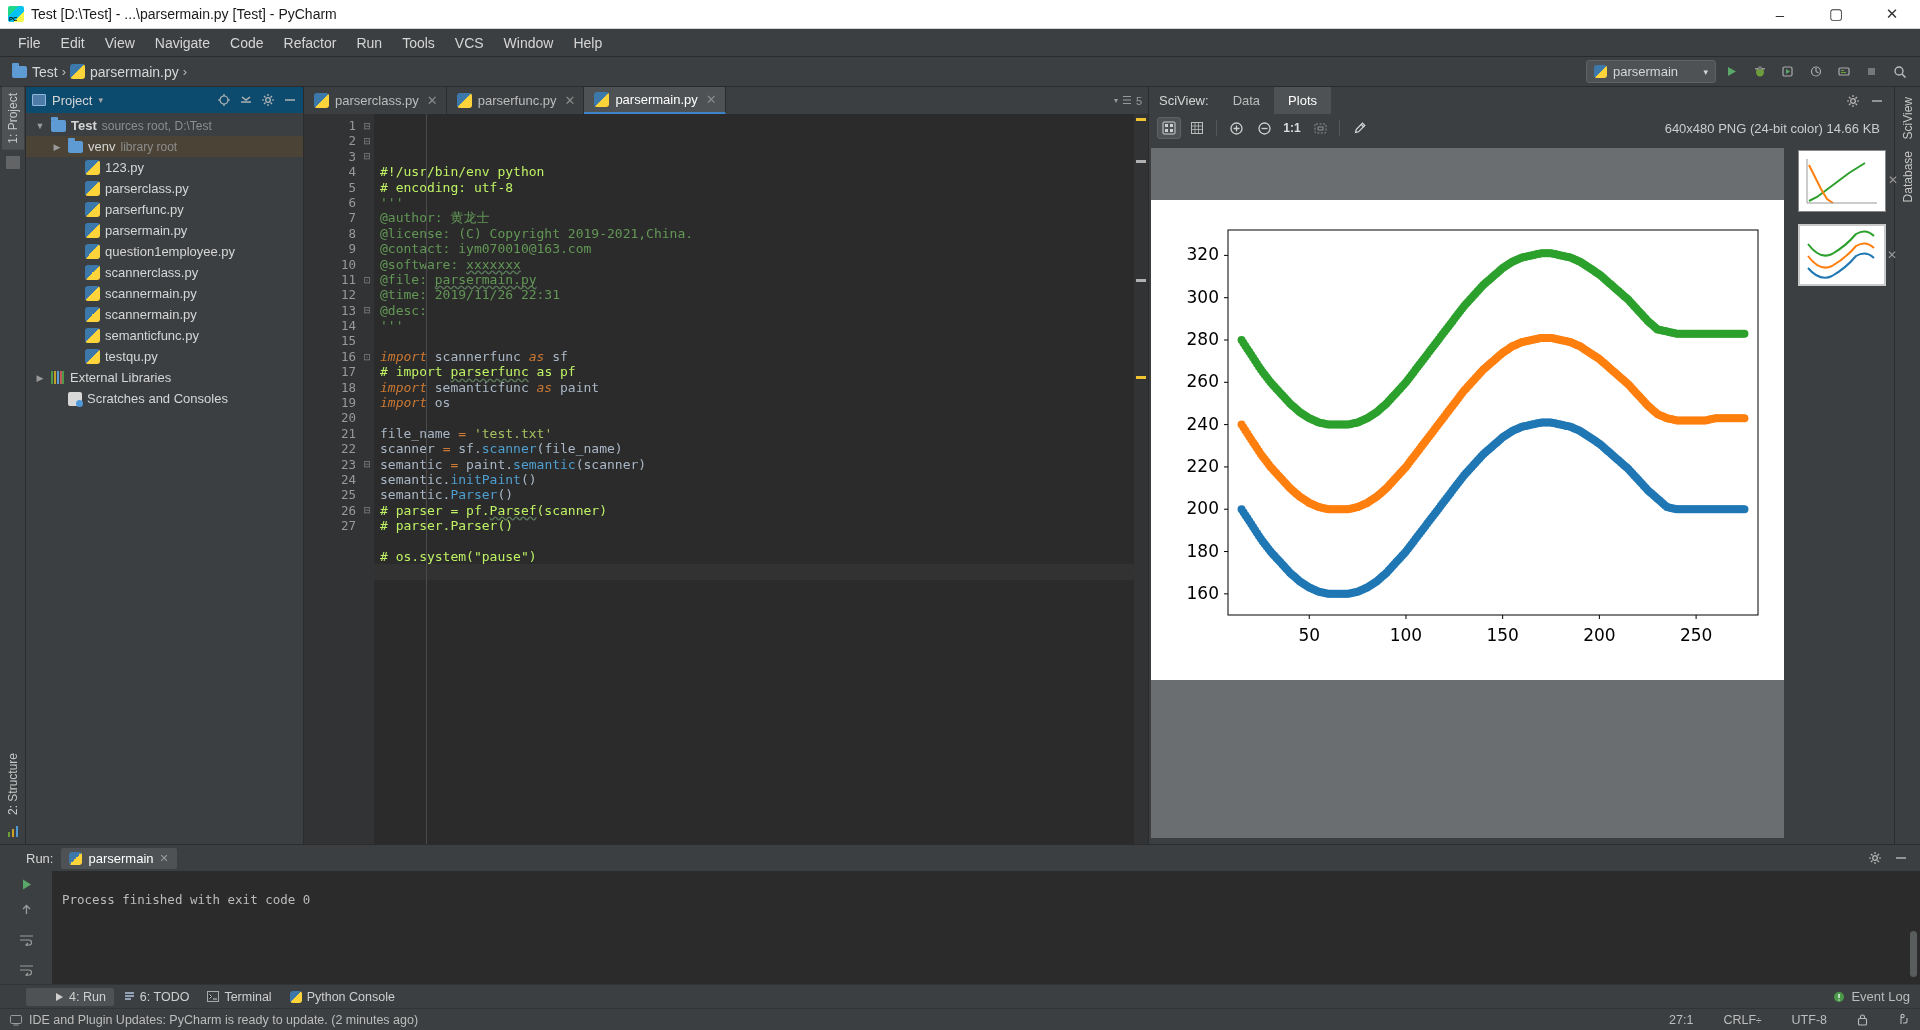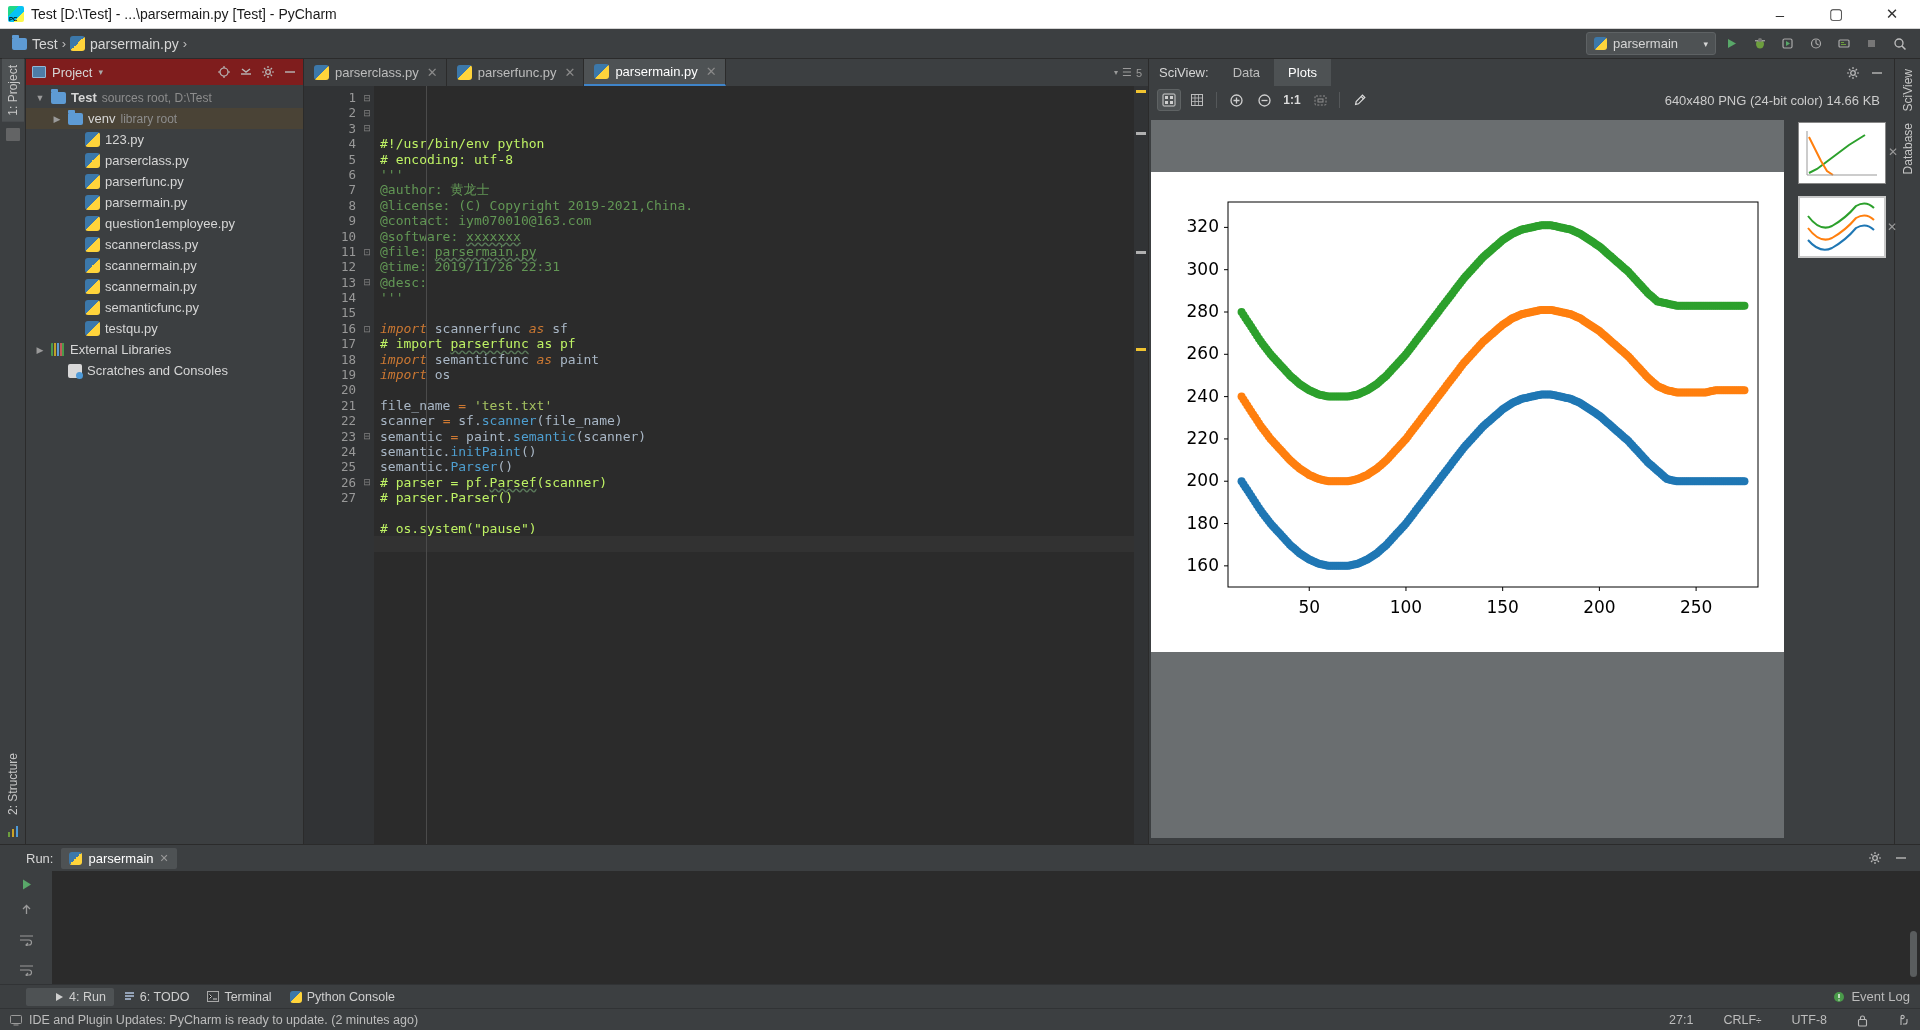--- a/index.html
+++ b/index.html
@@ -76,21 +76,21 @@
   }
   .vtab {
     writing-mode: vertical-rl; transform: rotate(180deg);
     font-size: 12px; color: #c8c8c8; padding: 6px 4px; white-space: nowrap;
   }
   .vtab.sel { background: #4e5254; }
   .leftstrip .bottomtabs { position: absolute; bottom: 6px; left: 0; width: 26px;
     display: flex; flex-direction: column; align-items: center; gap: 4px; }
 
   
-  .projpanel { width: 278px; background: #7f1d1d; flex: none; display: flex; flex-direction: column; border-right: 1px solid #2b2b2b;}
+  .projpanel { width: 278px; background: #0c4a6e; flex: none; display: flex; flex-direction: column; border-right: 1px solid #2b2b2b;}
   .proj-header { height: 26px; display: flex; align-items: center; padding: 0 6px; gap: 6px; flex: none;}
   .proj-header .label { font-size: 13px; color: #d6d6d6; }
   .proj-header .hicons { margin-left: auto; display: flex; gap: 8px; align-items: center; }
   .tree { flex: 1; background: #3c3f41; padding-top: 2px; overflow: hidden; font-size: 13px; }
   .trow { height: 21px; display: flex; align-items: center; gap: 5px; padding-right: 4px; color: #d6d6d6; white-space: nowrap;}
   .trow.sel { background: #4a4336; }
   .trow .arrow { width: 12px; text-align: center; font-size: 9px; color: #9a9a9a; flex: none;}
   .trow .muted { color: #8d8d8d; font-size: 12px; }
   .trow .bold { font-weight: bold; }
   .ico-lib { width:14px;height:13px;display:inline-block;
@@ -187,39 +187,52 @@
   
   .toolstrip {
     height: 24px; background:#3c3f41; display:flex; align-items:center; gap:2px;
     padding-left:26px; flex:none; border-top:1px solid #313335;
   }
   .tsbtn { display:flex;align-items:center;gap:5px;padding:2px 8px;font-size:12.5px;color:#cfcfcf;border-radius:2px;}
   .tsbtn.sel { background:#4e5254;padding-left:28px; }
   .toolstrip .right { margin-left:auto; display:flex;align-items:center;gap:6px;padding-right:10px;}
   .statusbar { height:22px; background:#3c3f41; display:flex;align-items:center;gap:7px;padding:0 10px;flex:none;
     font-size:12.5px;color:#bdbdbd;border-top:1px solid #313335;}
-  .statusbar .right { margin-left:auto; display:flex;align-items:flex-end;gap:30px;}
+  .statusbar .right { margin-left:auto; display:flex;align-items:center;gap:30px;}
 
   svg { display:block; }
 </style>
 </head>
 <body>
 
 <div class="app">
 
   <div class="titlebar">
     <div class="pc-logo"></div>
     <div class="title-text">Test [D:\Test] - ...\parsermain.py [Test] - PyCharm</div>
     <div class="winbtns">
       <div class="winbtn">–</div>
       <div class="winbtn">▢</div>
       <div class="winbtn close">✕</div>
     </div>
   </div>
 
+  <div class="menubar" id="menubar">
+      <div class="menu-item">File</div>
+      <div class="menu-item">Edit</div>
+      <div class="menu-item">View</div>
+      <div class="menu-item">Navigate</div>
+      <div class="menu-item">Code</div>
+      <div class="menu-item">Refactor</div>
+      <div class="menu-item">Run</div>
+      <div class="menu-item">Tools</div>
+      <div class="menu-item">VCS</div>
+      <div class="menu-item">Window</div>
+      <div class="menu-item">Help</div>
+    </div>
 
   <div class="navbar">
     <div class="crumb">
       <span class="ico-folder"></span>
       <span>Test</span>
     </div>
     <span class="sep">›</span>
     <div class="crumb">
       <span class="ico-py"></span>
       <span>parsermain.py</span>
@@ -1457,20 +1470,21 @@
         </span>
         <span style="margin-bottom:8px">
           <svg width="15" height="12" viewBox="0 0 15 12">
               <path d="M1 2h13M1 6h9a2.5 2.5 0 010 5H7M9 9l-2 2 2 2" stroke="#9a9a9a" stroke-width="1.2" fill="none"></path>
             </svg>
         </span>
       </div>
       <div class="console">
         <div></div>
         <div></div>
+        <div style="margin-top:16px">Process finished with exit code 0</div>
         <div class="scroll"></div>
       </div>
     </div>
   </div>
 
   <div class="toolstrip">
     <div class="tsbtn sel">
       <svg width="10" height="10" viewBox="0 0 10 10">
           <polygon points="2,1 9,5 2,9" fill="#cfcfcf"></polygon>
         </svg>

